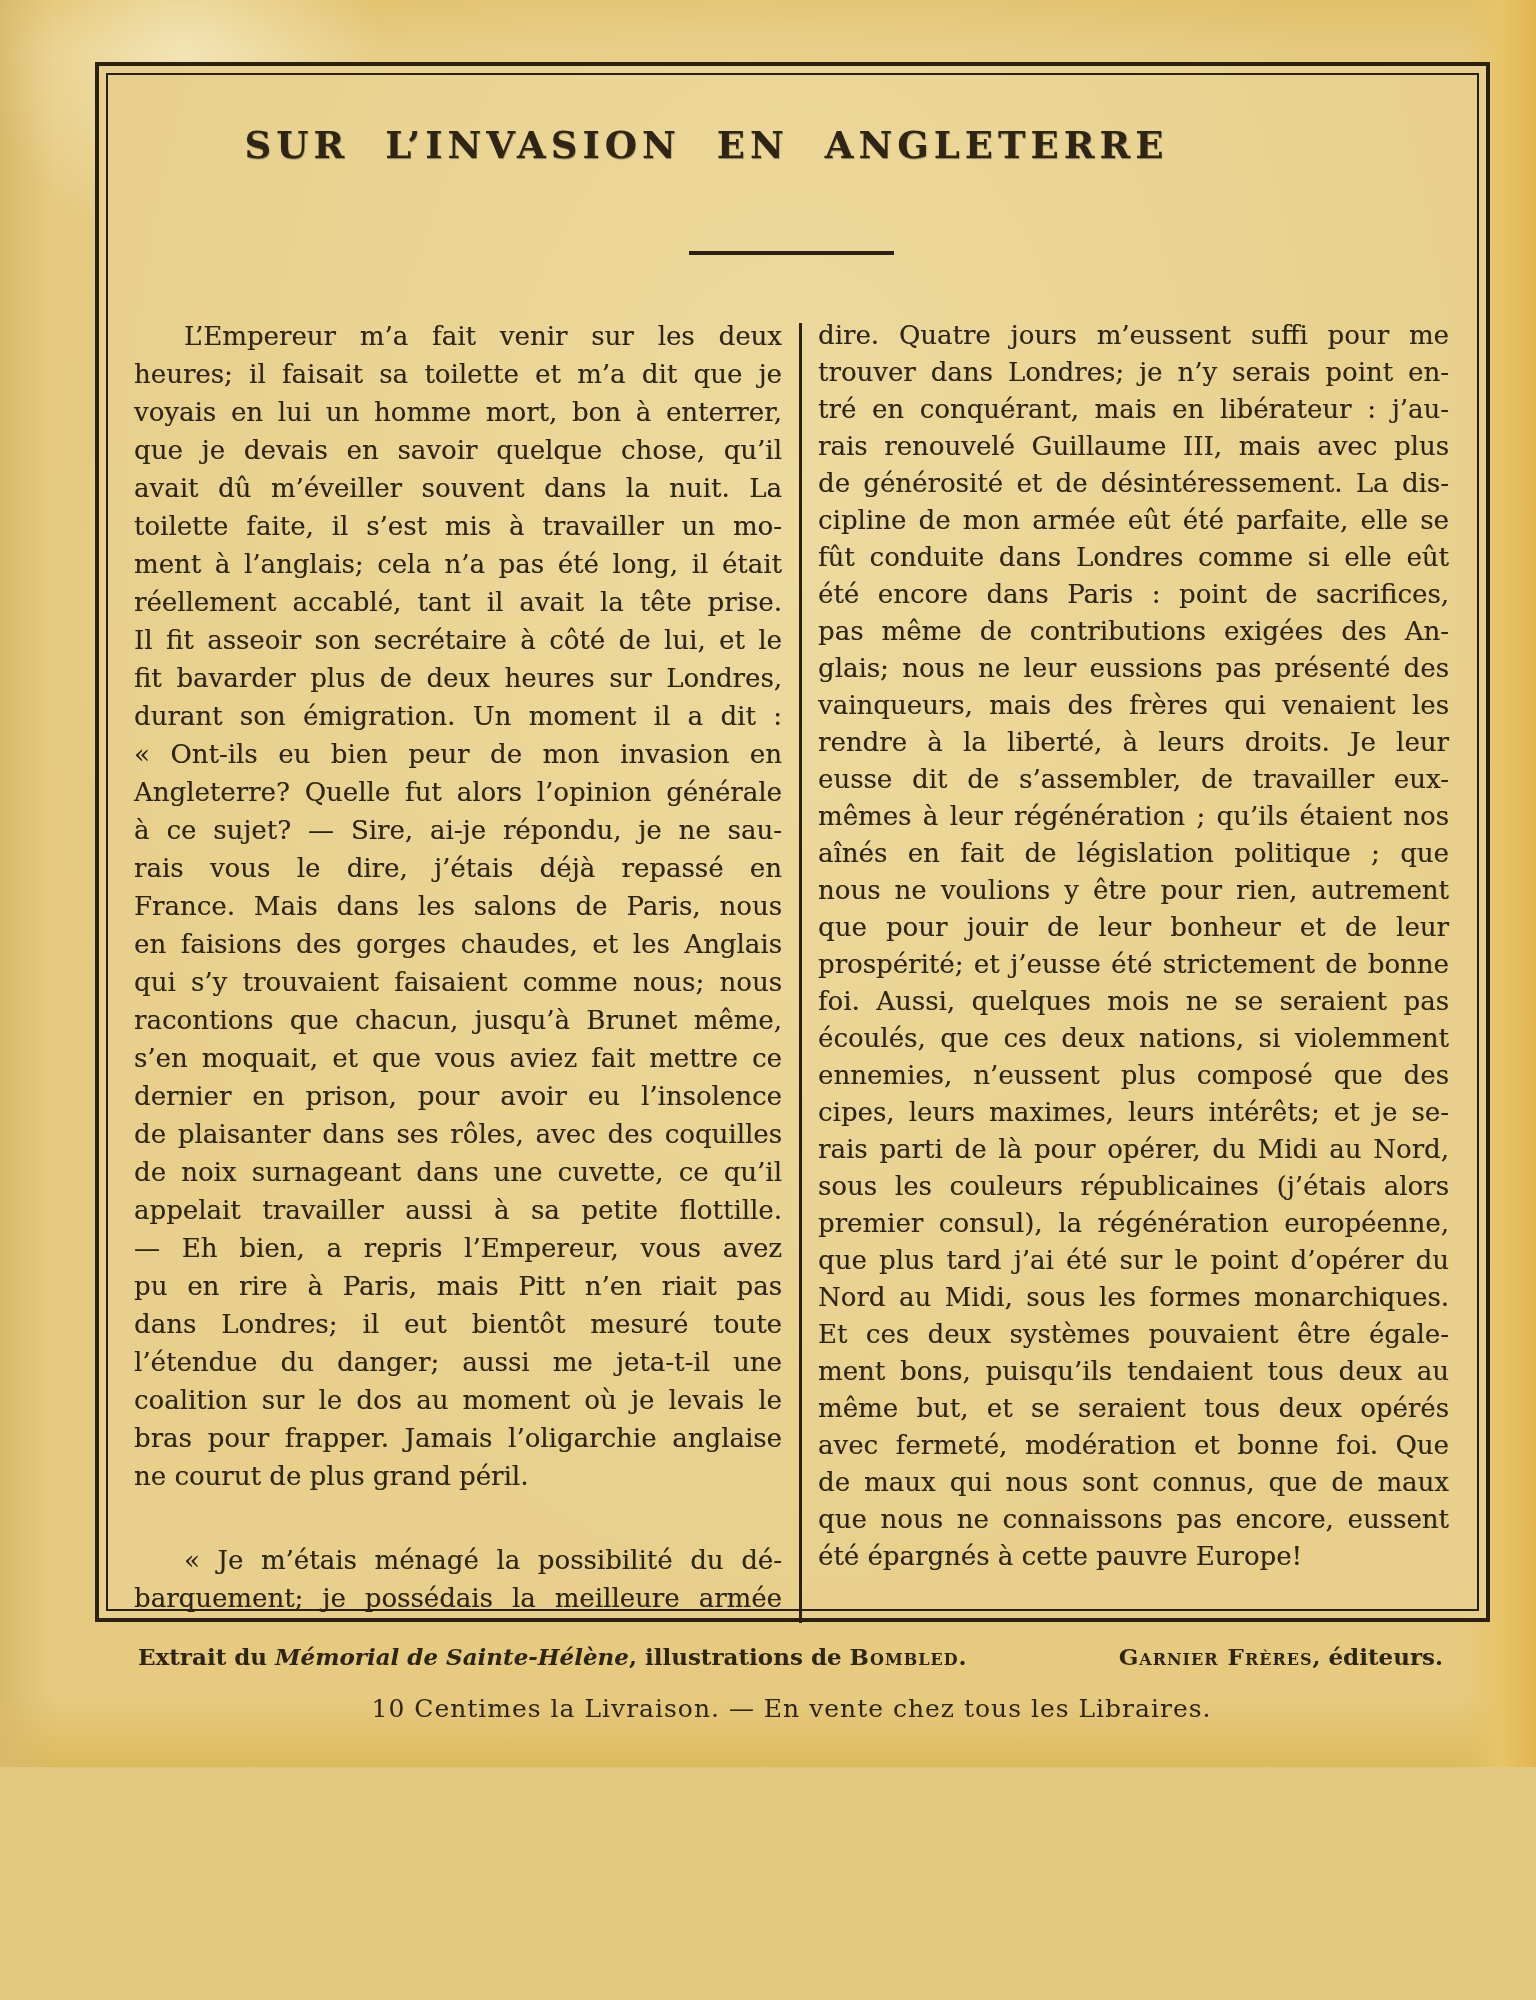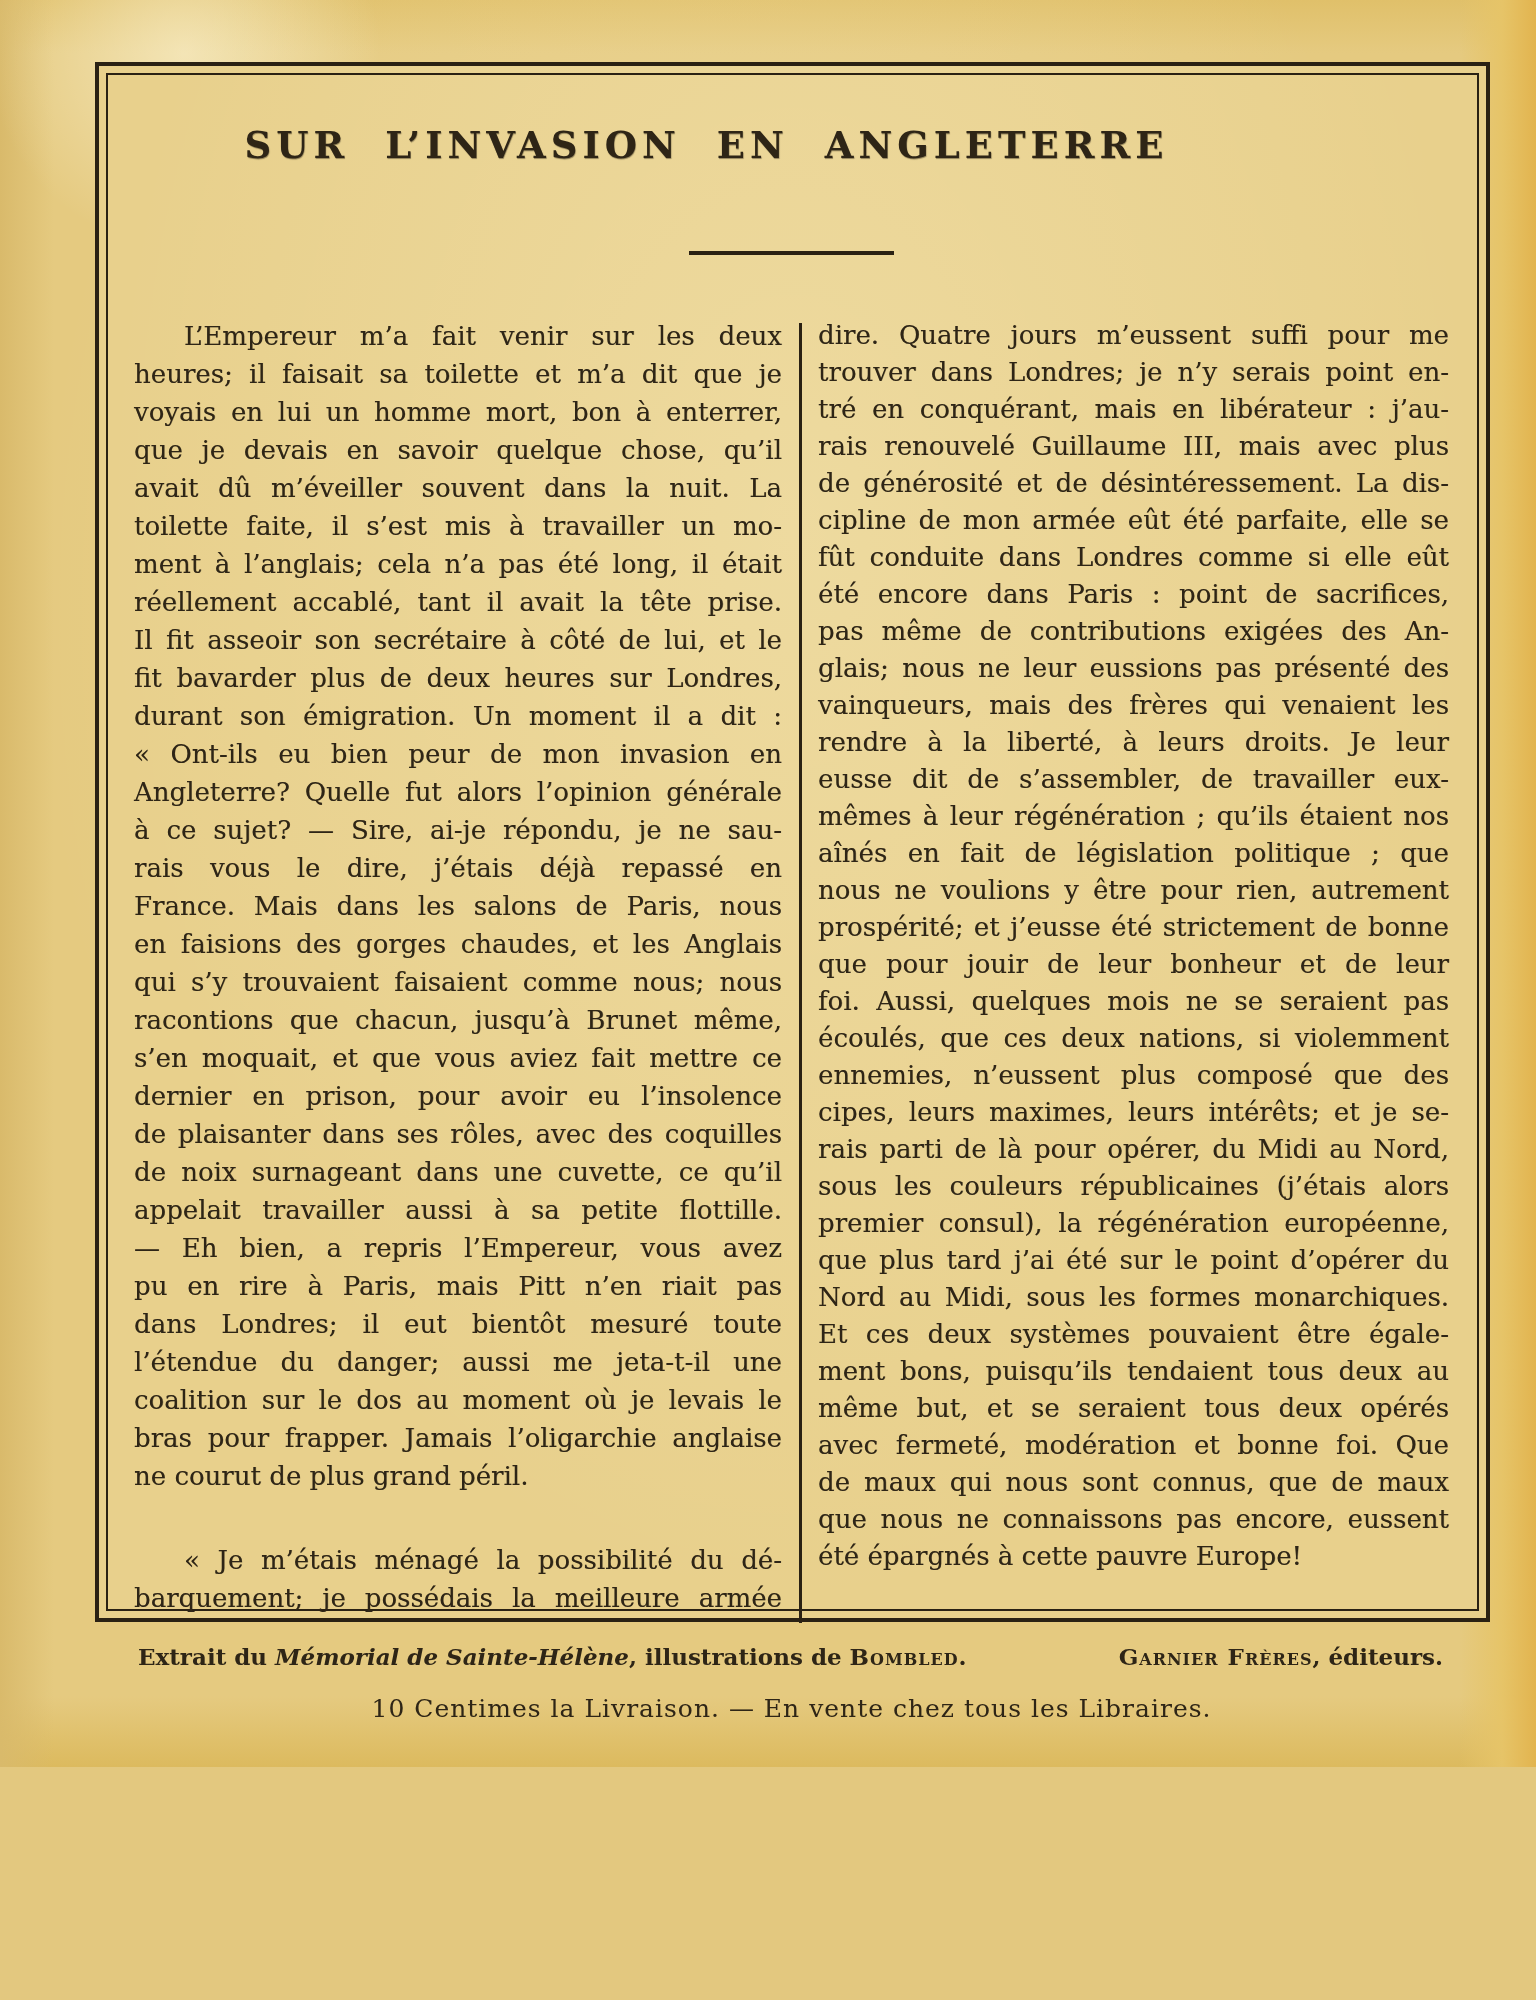--- a/index.html
+++ b/index.html
@@ -142,22 +142,22 @@
               <div class="line">fût conduite dans Londres comme si elle eût</div>
               <div class="line">été encore dans Paris : point de sacrifices,</div>
               <div class="line">pas même de contributions exigées des An-</div>
               <div class="line">glais; nous ne leur eussions pas présenté des</div>
               <div class="line">vainqueurs, mais des frères qui venaient les</div>
               <div class="line">rendre à la liberté, à leurs droits. Je leur</div>
               <div class="line">eusse dit de s’assembler, de travailler eux-</div>
               <div class="line">mêmes à leur régénération ; qu’ils étaient nos</div>
               <div class="line">aînés en fait de législation politique ; que</div>
               <div class="line">nous ne voulions y être pour rien, autrement</div>
+              <div class="line">que pour jouir de leur bonheur et de leur</div>
               <div class="line">prospérité; et j’eusse été strictement de bonne</div>
-              <div class="line">que pour jouir de leur bonheur et de leur</div>
               <div class="line">foi. Aussi, quelques mois ne se seraient pas</div>
               <div class="line">écoulés, que ces deux nations, si violemment</div>
               <div class="line">ennemies, n’eussent plus composé que des</div>
               <div class="line">cipes, leurs maximes, leurs intérêts; et je se-</div>
               <div class="line">rais parti de là pour opérer, du Midi au Nord,</div>
               <div class="line">sous les couleurs républicaines (j’étais alors</div>
               <div class="line">premier consul), la régénération européenne,</div>
               <div class="line">que plus tard j’ai été sur le point d’opérer du</div>
               <div class="line">Nord au Midi, sous les formes monarchiques.</div>
               <div class="line">Et ces deux systèmes pouvaient être égale-</div>

